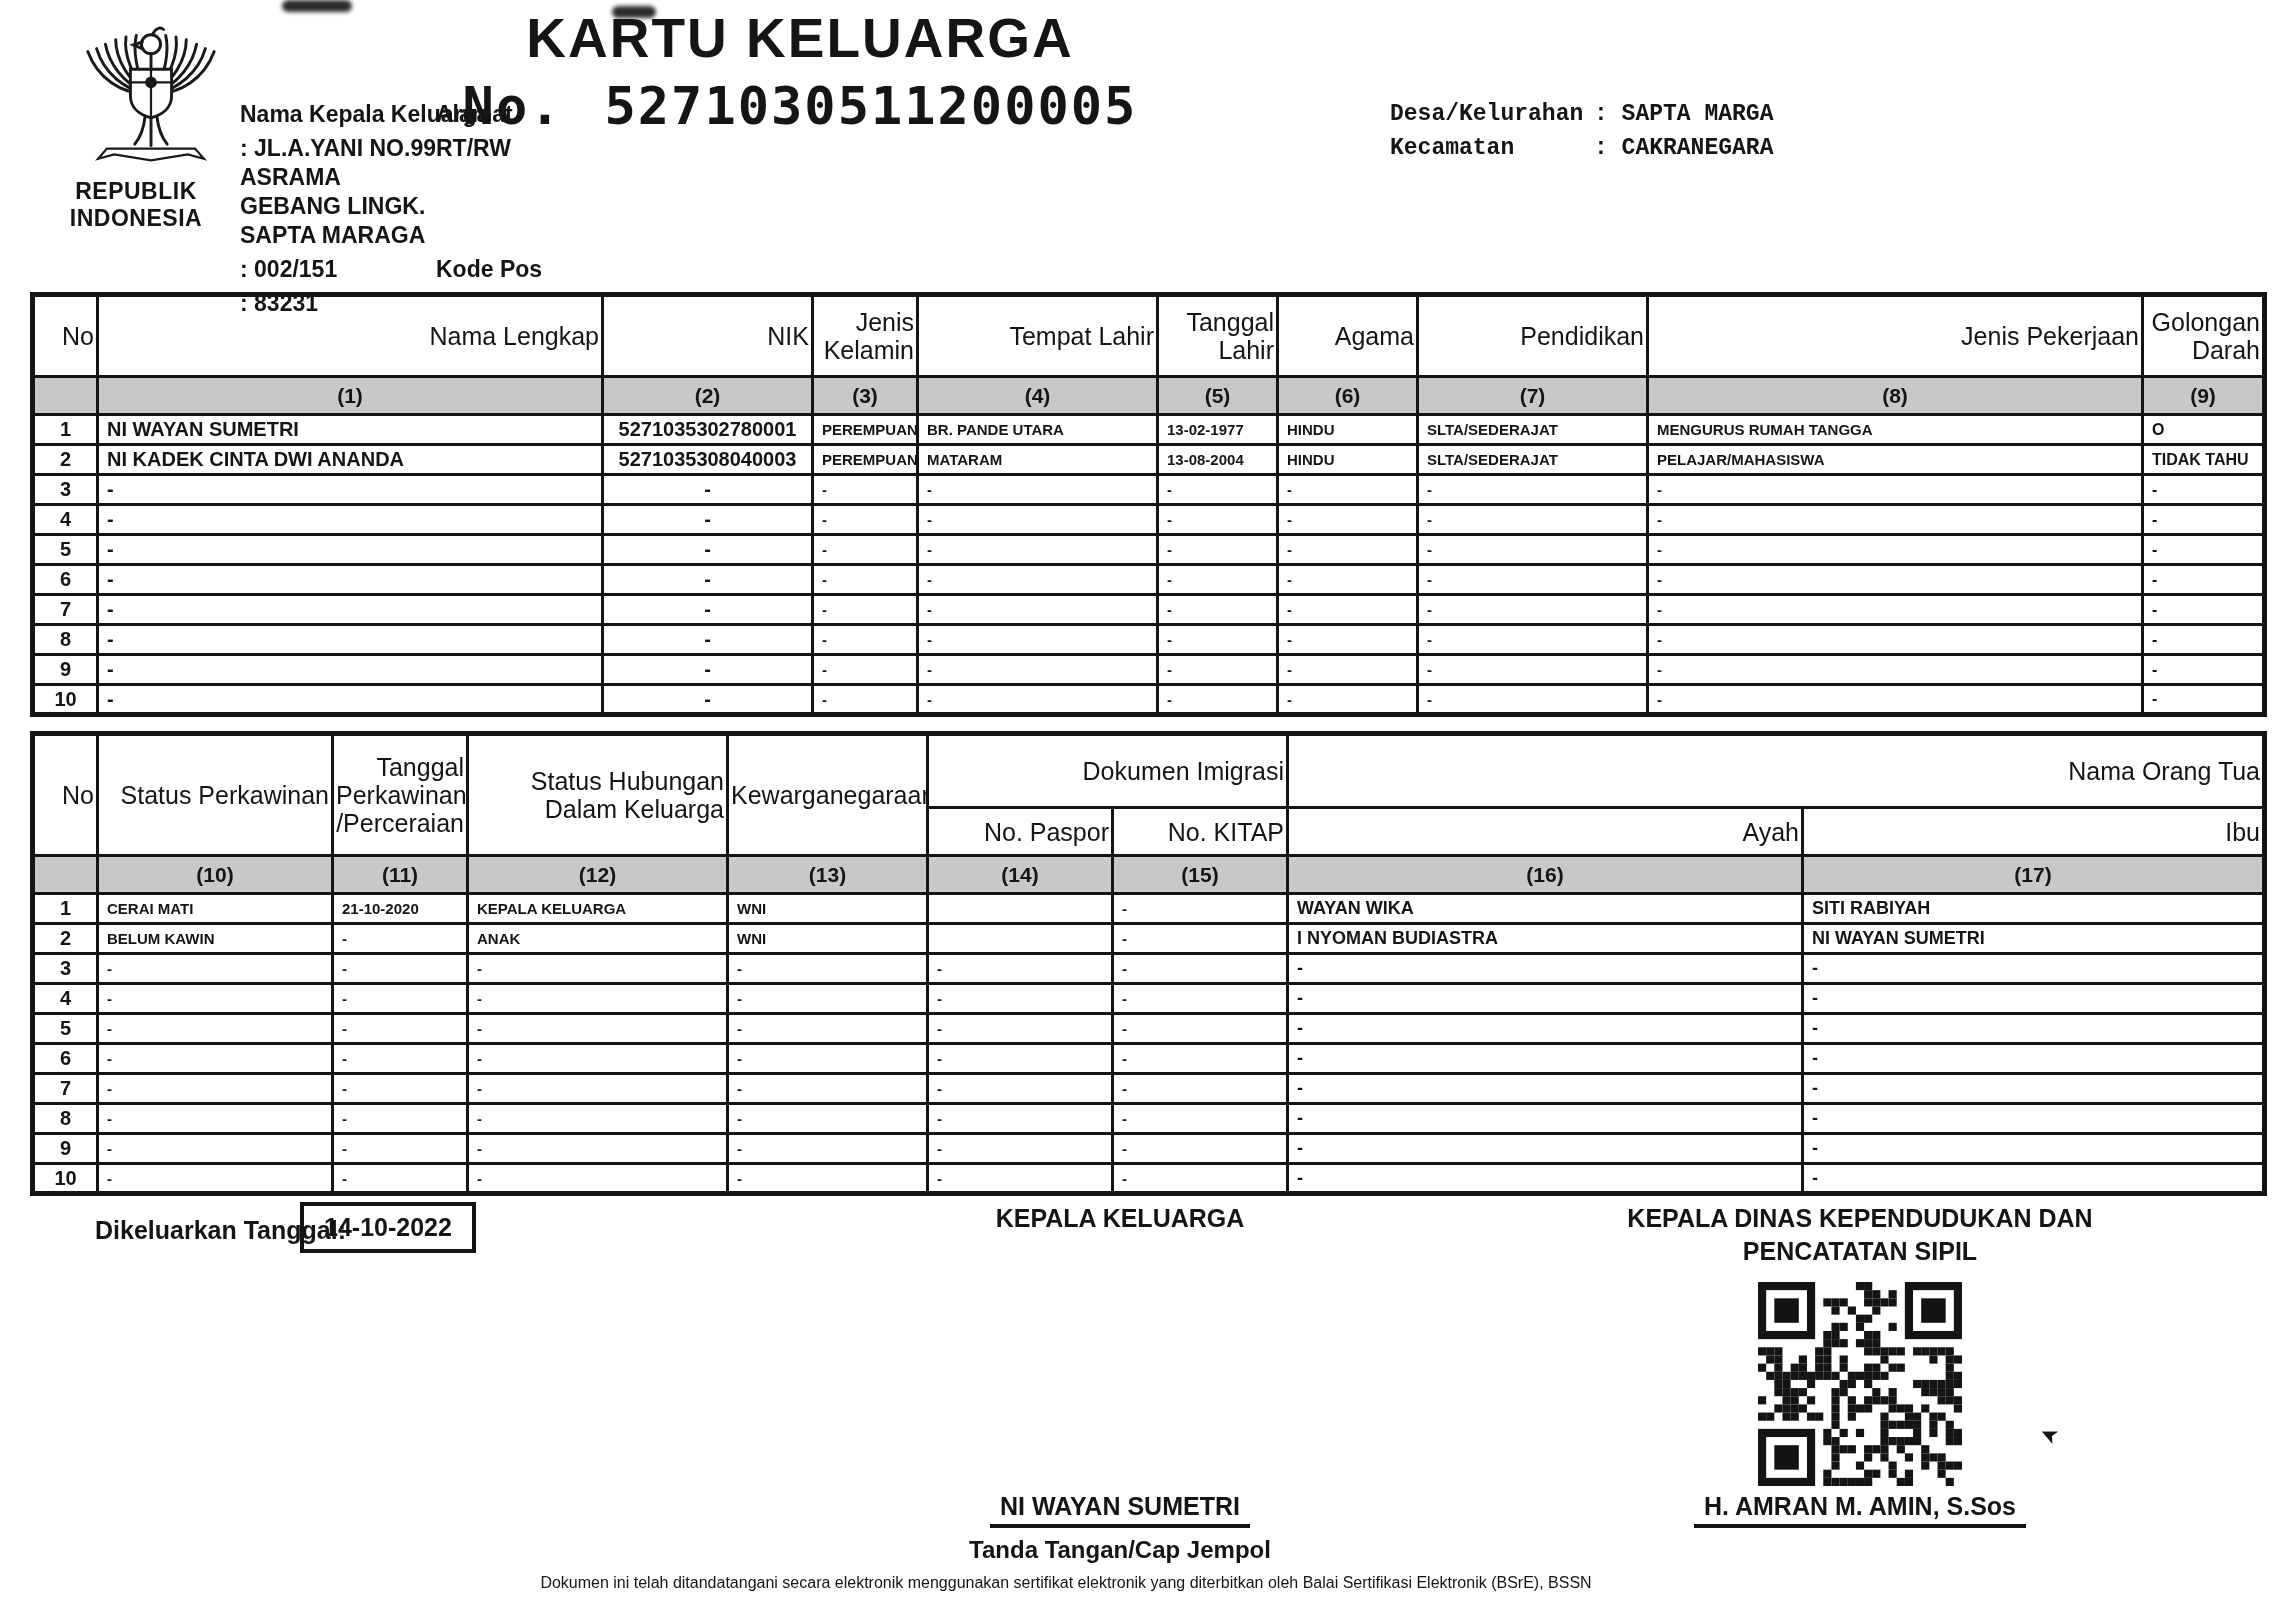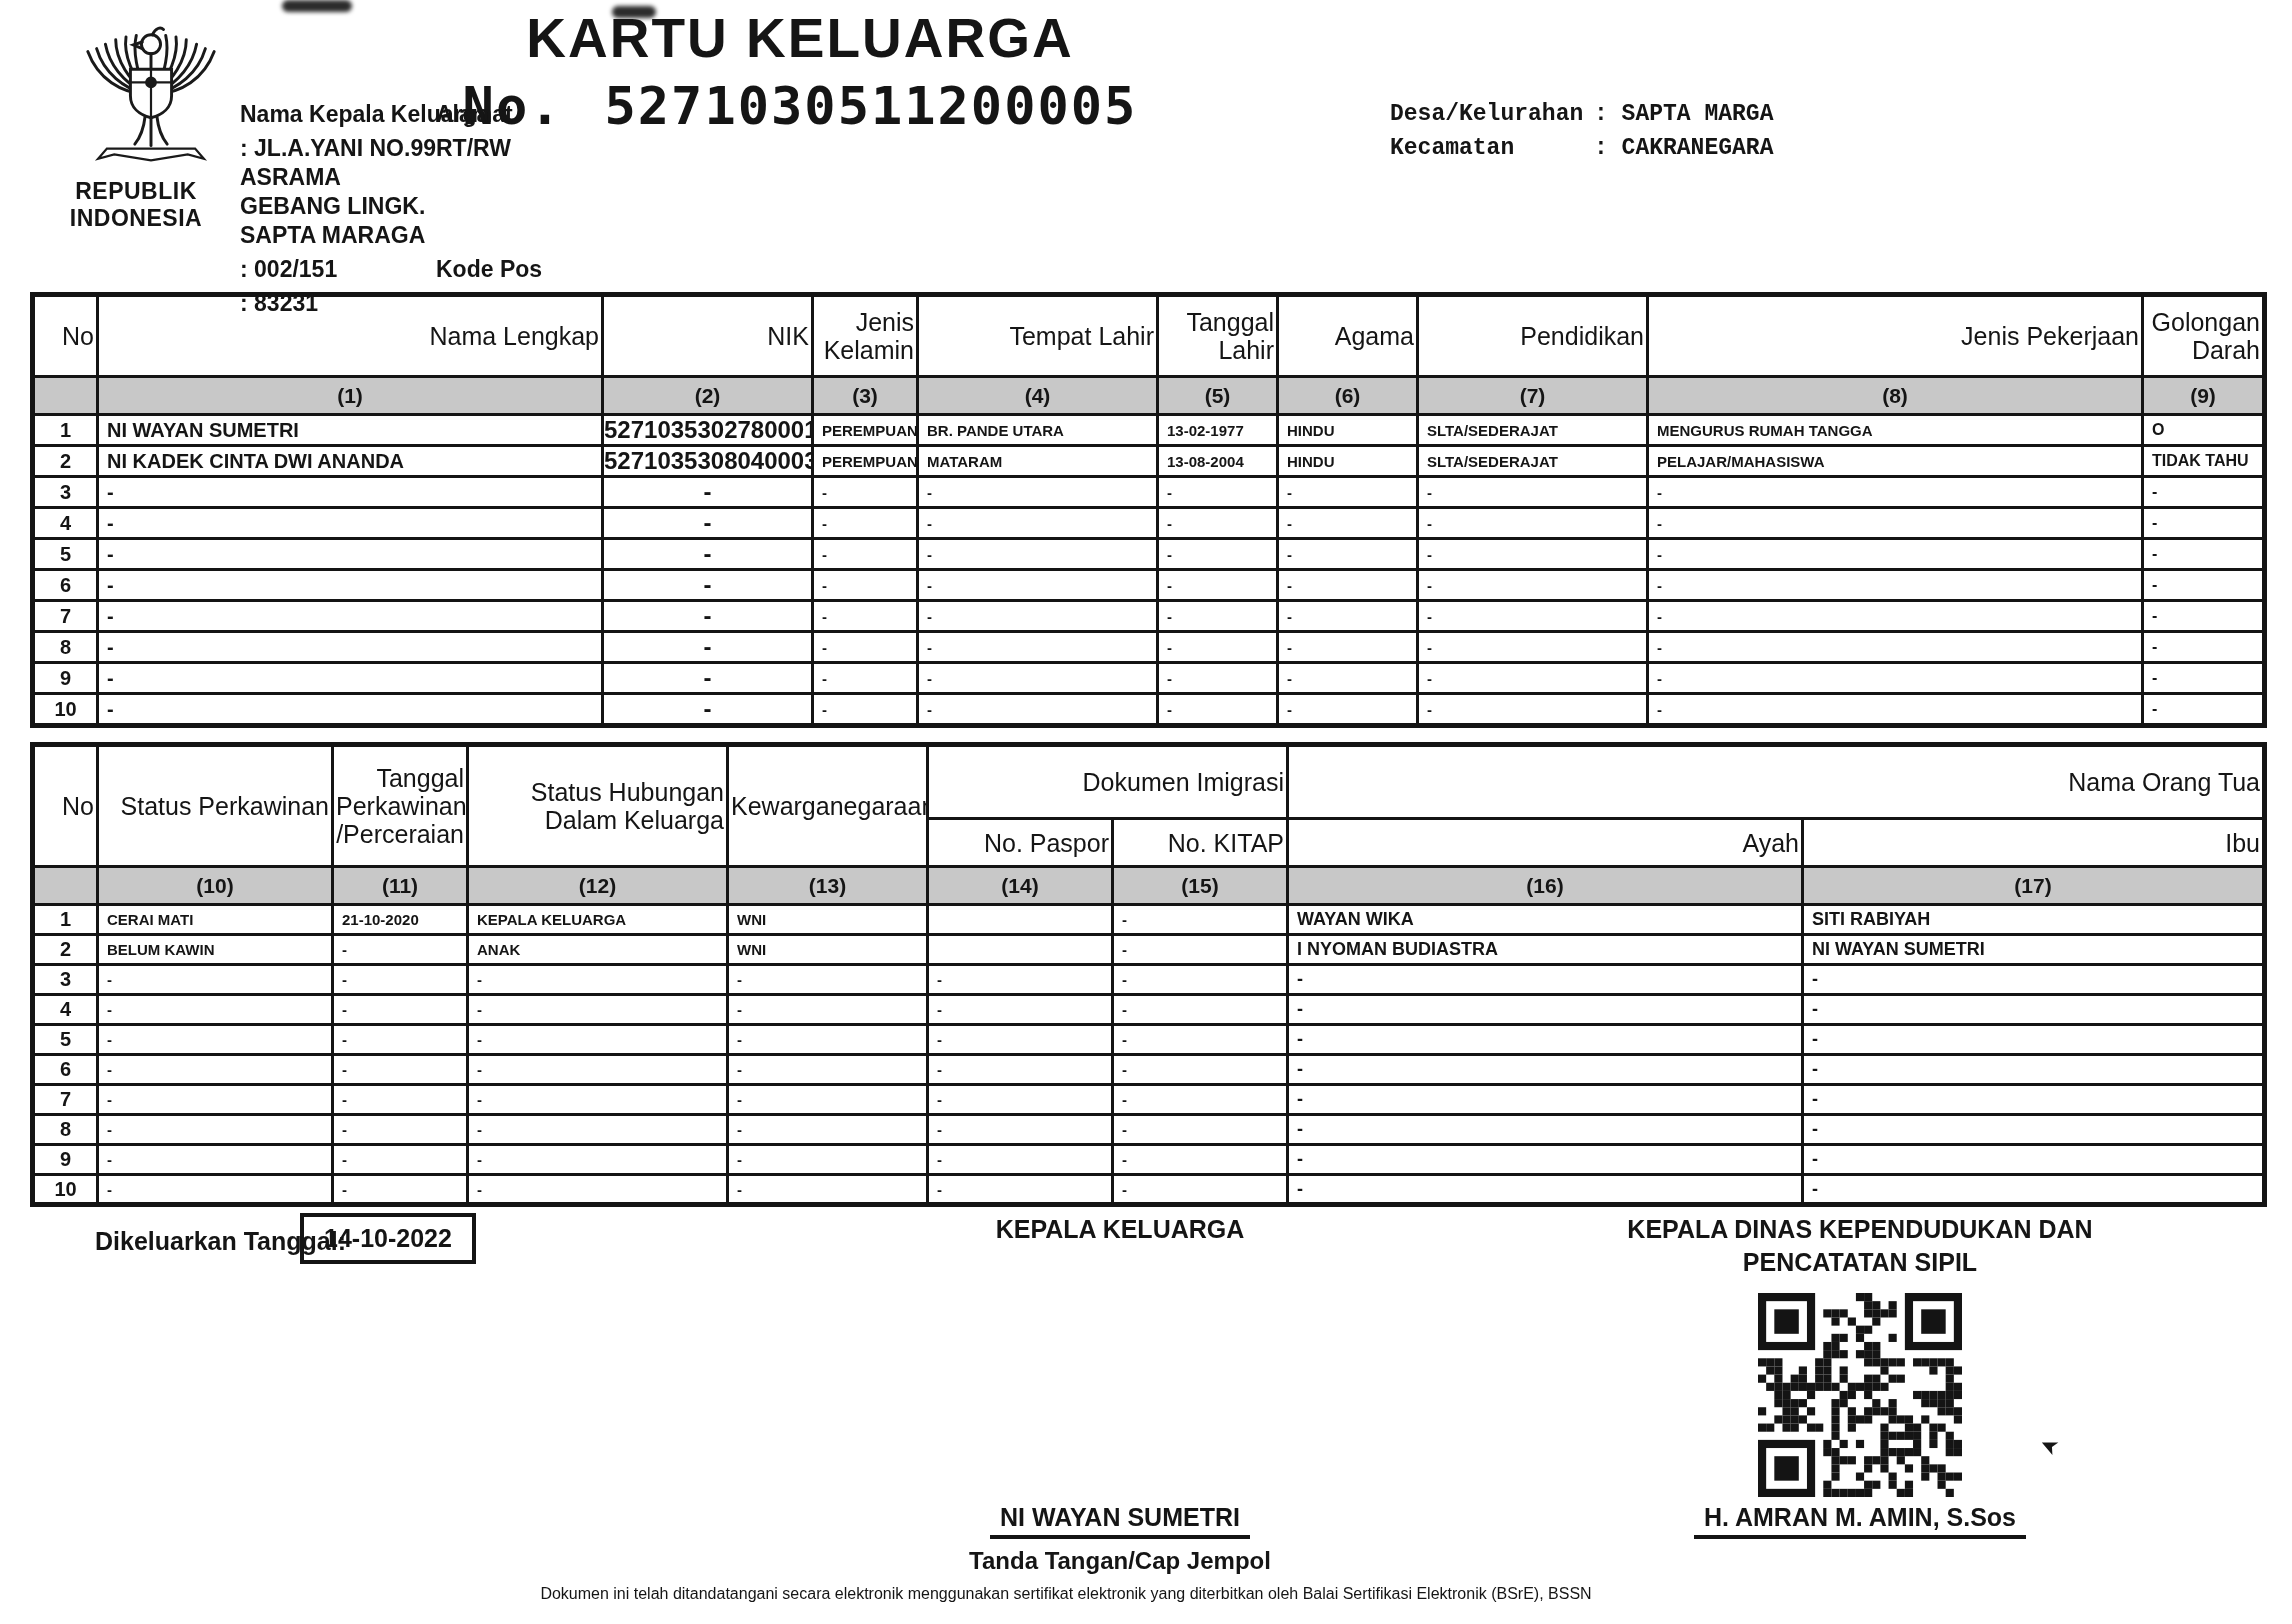--- a/index.html
+++ b/index.html
@@ -31,21 +31,21 @@
   th{font-size:25px;font-weight:400;text-align:right;vertical-align:middle;line-height:1.12;padding:2px;}
   .t1 thead tr.hrow{height:82px;}
   .t2 thead tr.hrow1{height:74px;}
   .t2 thead tr.hrow2{height:48px;}
   tr.numrow{height:38px;background:#c8c8c8;}
   tr.numrow td{font-size:21px;font-weight:700;text-align:center;}
   tbody tr{height:30px;}
   tbody td{font-weight:700;padding:0 0 0 8px;white-space:nowrap;}
   .t1 tbody td.c0,.t2 tbody td.c0{text-align:center;font-size:20px;padding:0;}
   .t1 tbody td.c1{font-size:20px;}
-  .t1 tbody td.c2{font-size:24px;text-align:center;padding:0;}
+  .t1 tbody td.c2{font-size:20px;text-align:center;padding:0;}
   .t1 tbody td.c3,.t1 tbody td.c4,.t1 tbody td.c5,.t1 tbody td.c6,
   .t1 tbody td.c7,.t1 tbody td.c8{font-size:15px;}
   .t1 tbody td.c9{font-size:16px;}
   .t2 tbody td.c1,.t2 tbody td.c2,.t2 tbody td.c3,.t2 tbody td.c4,
   .t2 tbody td.c5,.t2 tbody td.c6{font-size:15px;}
   .t2 tbody td.c7,.t2 tbody td.c8{font-size:18px;}
   .t2{margin-top:14px;}
   
   .bottom{position:relative;height:434px;}
   .issued-label{position:absolute;left:95px;top:20px;font-size:25px;font-weight:700;}

